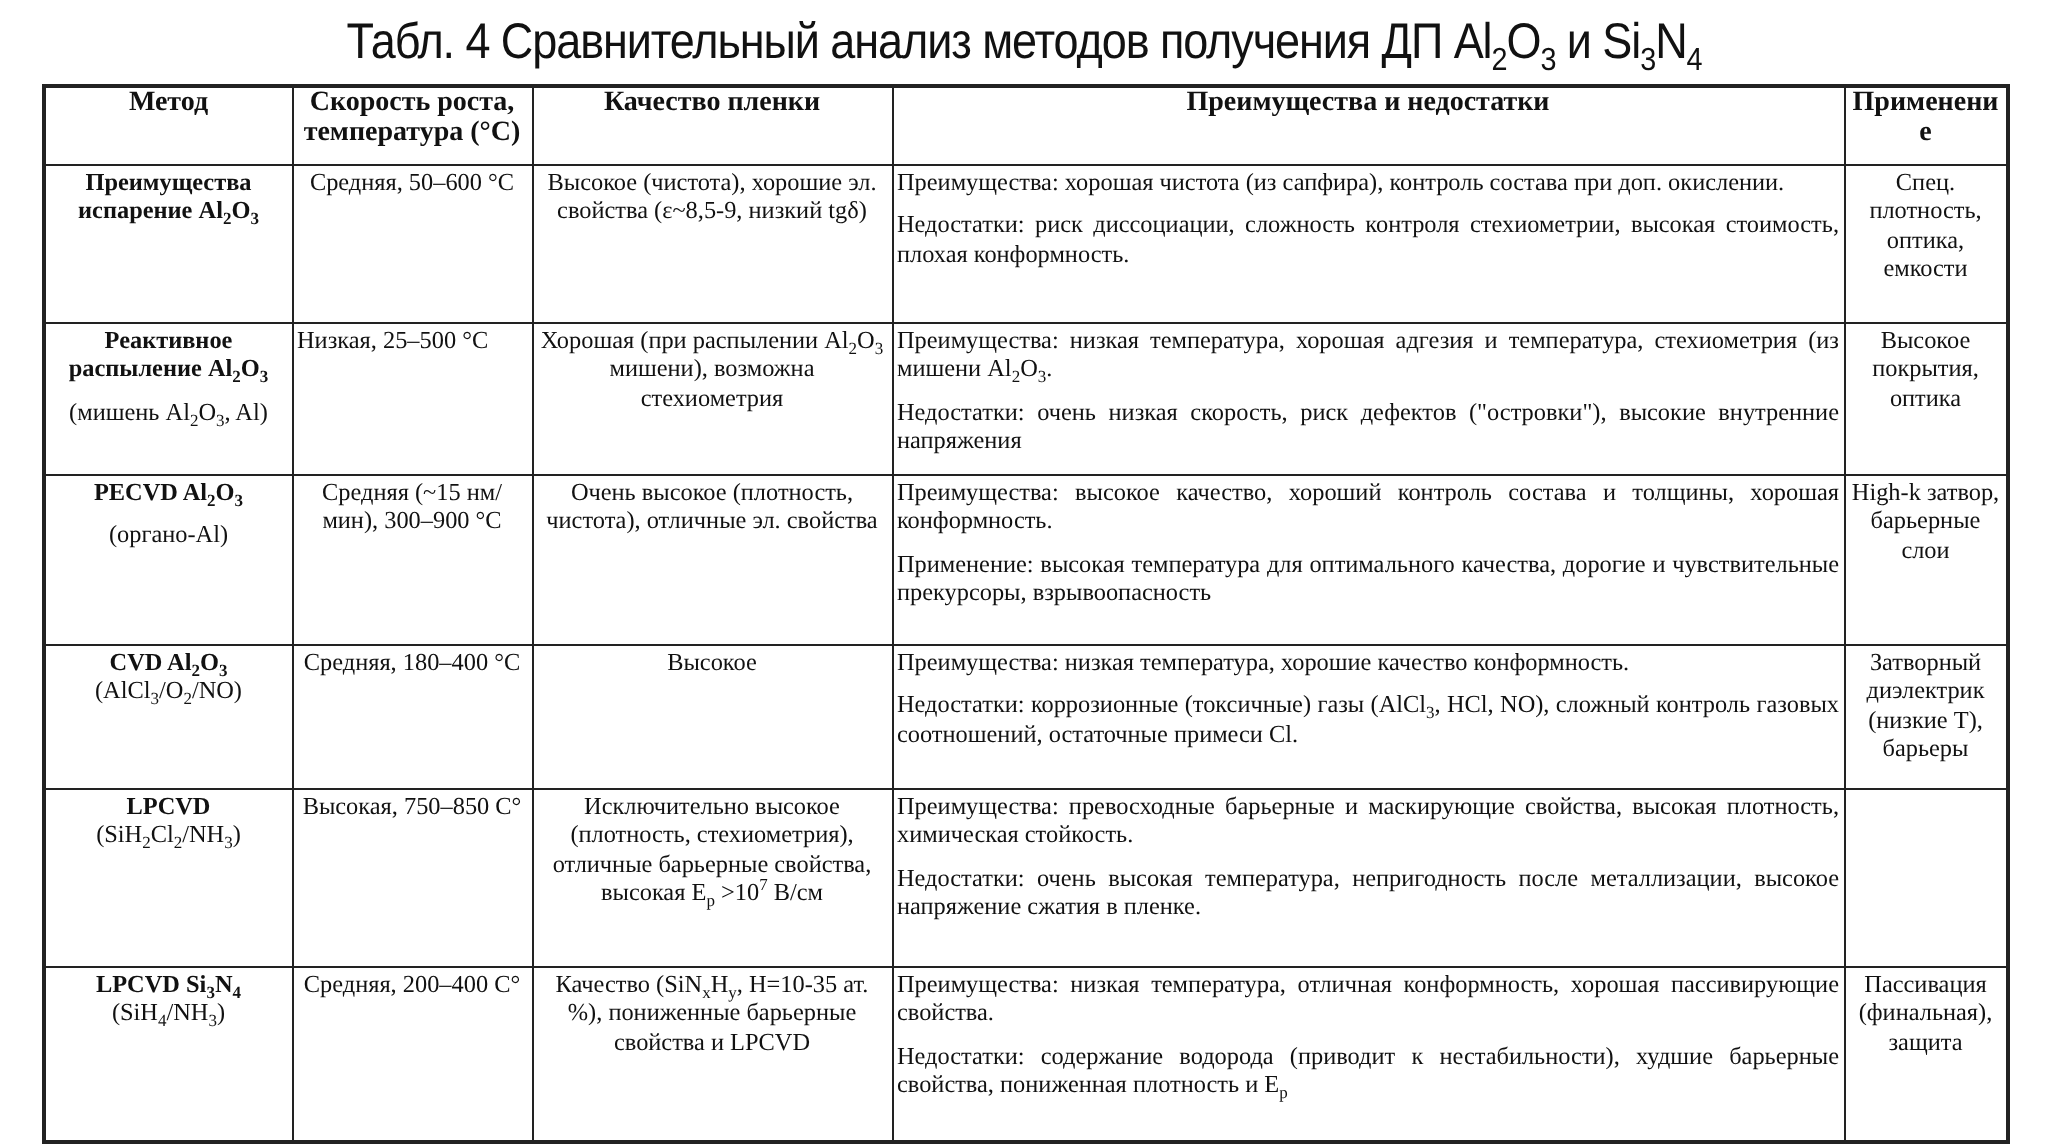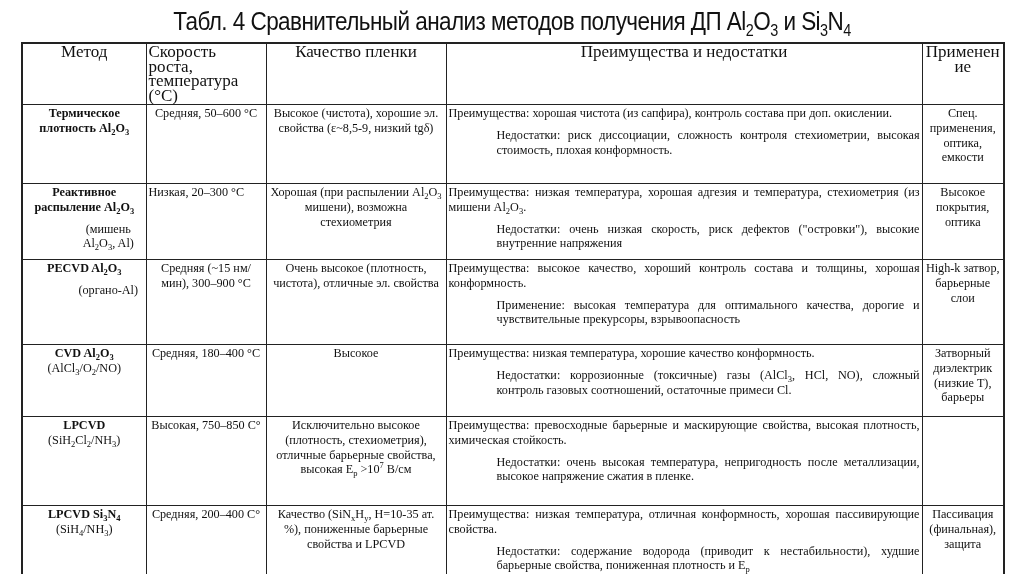--- a/index.html
+++ b/index.html
@@ -5,68 +5,68 @@
   html, body { margin:0; padding:0; background:#ffffff; }
   body { width:1024px; height:574px; overflow:hidden; position:relative;
          font-family:"Liberation Serif", "DejaVu Serif", serif; color:#111; }
   .title { position:absolute; top:6px; left:0; width:1024px; text-align:center;
            font-family:"Liberation Sans", "DejaVu Sans", sans-serif; font-size:25px;
            letter-spacing:-0.6px; transform:scaleX(0.9); color:#111; line-height:30px; }
   table { position:absolute; left:21px; top:42px; width:982px; border-collapse:collapse;
           table-layout:fixed; border:2px solid #222; }
   td, th { border:1.5px solid #222; vertical-align:top; font-size:12.2px; line-height:14.6px;
            padding:1px 2px; }
-  th { font-weight:normal; text-align:center; font-size:17px; }
+  th { font-weight:bold; text-align:center; font-size:14px; }
   .c { text-align:center; }
   .j { text-align:justify;margin-top:39px; }
   .b { font-weight:bold; }
-  .p2 { margin-top:7px;padding-left:48px; }
+  .p2 { margin-top:7px; }
   sub { font-size:8.5px; vertical-align:-3px; line-height:0; }
   sup { font-size:8.5px; vertical-align:5px; line-height:0; }
   .sub-title sub { font-size:16px; vertical-align:-6px; }
 </style>
 </head>
 <body>
 
 <div class="title sub-title"><span>Табл. 4 Сравнительный анализ методов получения ДП Al</span><sub>2</sub><span>O</span><sub>3</sub><span> и Si</span><sub>3</sub><span>N</span><sub>4</sub></div>
 
 <table>
   <colgroup>
     <col style="width:124px">
       <col style="width:120px">
       <col style="width:180px">
       <col style="width:476px">
       <col style="width:82px">
   </colgroup>
   <tbody>
       <tr style="height:39px">
     <th>Метод</th>
-    <th style="text-align:left"><span>Скорость роста,</span><br><span>температура (°С)</span></th>
+    <th style="text-align:center"><span>Скорость роста,</span><br><span>температура (°С)</span></th>
     <th>Качество пленки</th>
     <th>Преимущества и недостатки</th>
     <th style="word-break:break-all">Применение</th>
   </tr>
 
   <tr style="height:79px">
-    <td class="c b"><span>Термическое плотность Al</span><sub>2</sub><span>O</span><sub>3</sub></td>
+    <td class="c b"><span>Преимущества испарение Al</span><sub>2</sub><span>O</span><sub>3</sub></td>
     <td class="c">Средняя, 50–600 °C</td>
     <td class="c">Высокое (чистота), хорошие эл. свойства (ε~8,5-9, низкий tgδ)</td>
     <td class="j">
           <div>Преимущества: хорошая чистота (из сапфира), контроль состава при доп. окислении.</div>
           <div class="p2">Недостатки: риск диссоциации, сложность контроля стехиометрии, высокая стоимость, плохая конформность.</div>
         </td>
-    <td class="c">Спец. применения, оптика, емкости</td>
+    <td class="c">Спец. плотность, оптика, емкости</td>
   </tr>
 
   <tr style="height:76px">
     <td class="c">
           <div class="b"><span>Реактивное распыление Al</span><sub>2</sub><span>O</span><sub>3</sub></div>
           <div class="p2"><span>(мишень Al</span><sub>2</sub><span>O</span><sub>3</sub><span>, Al)</span></div>
         </td>
-    <td>Низкая, 20–300 °C</td>
+    <td>Низкая, 25–500 °C</td>
     <td class="c"><span>Хорошая (при распылении Al</span><sub>2</sub><span>O</span><sub>3</sub><span> мишени), возможна стехиометрия</span></td>
     <td class="j">
           <div><span>Преимущества: низкая температура, хорошая адгезия и температура, стехиометрия (из мишени Al</span><sub>2</sub><span>O</span><sub>3</sub><span>.</span></div>
           <div class="p2">Недостатки: очень низкая скорость, риск дефектов ("островки"), высокие внутренние напряжения</div>
         </td>
     <td class="c">Высокое покрытия, оптика</td>
   </tr>
 
   <tr style="height:85px">
     <td class="c">

